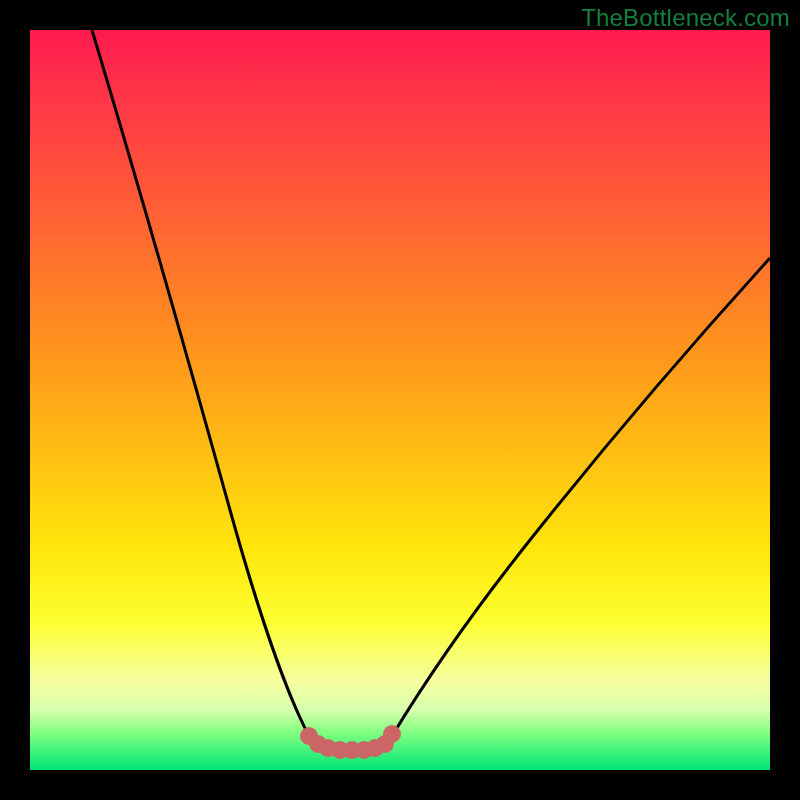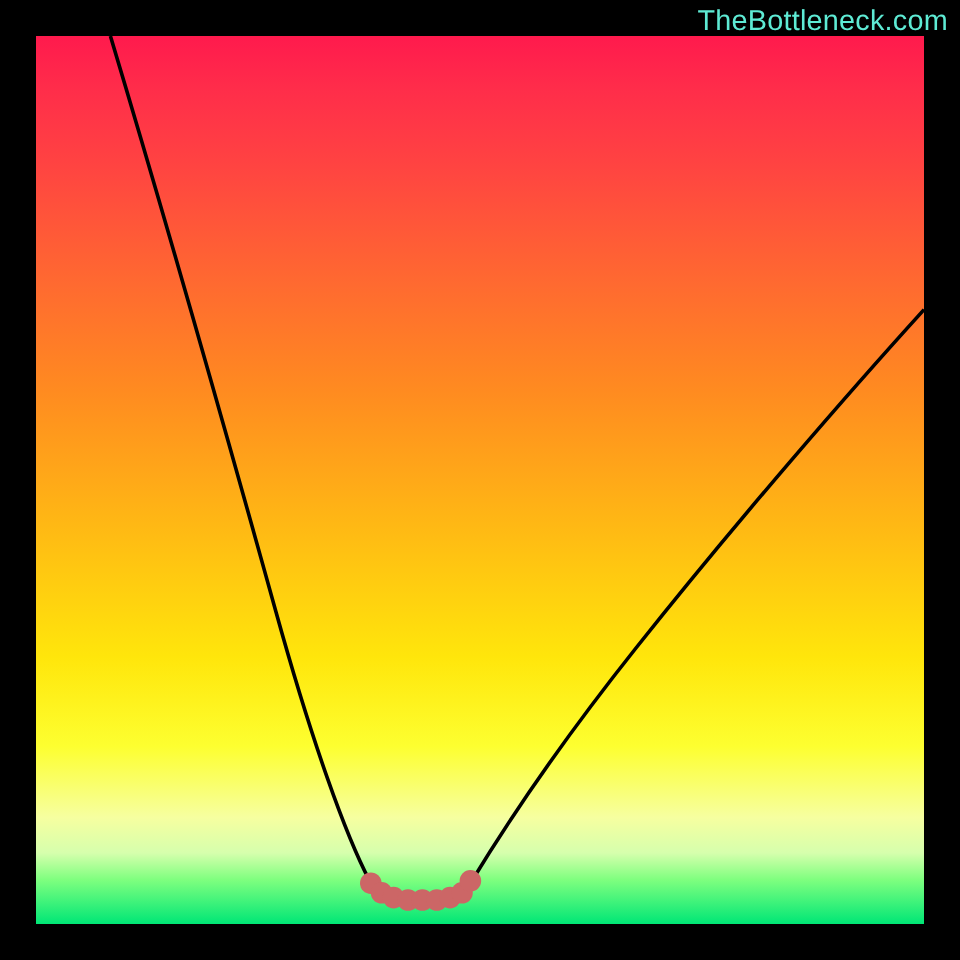--- a/index.html
+++ b/index.html
@@ -53,21 +53,21 @@
     position: absolute;
     top: 0;
     left: 0;
     width: 740px;
     height: 740px;
   }
   .watermark {
     position: absolute;
     top: 4px;
     right: 10px;
-    color: #5eead4;
+    color: #15803d;
     font-size: 24px;
     font-weight: 500;
     letter-spacing: 0.2px;
   }
 </style>
 </head>
 <body>
 
 <div class="frame">
 

